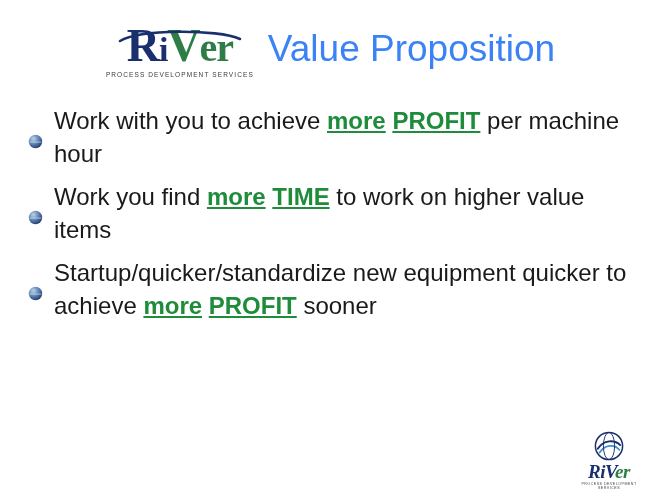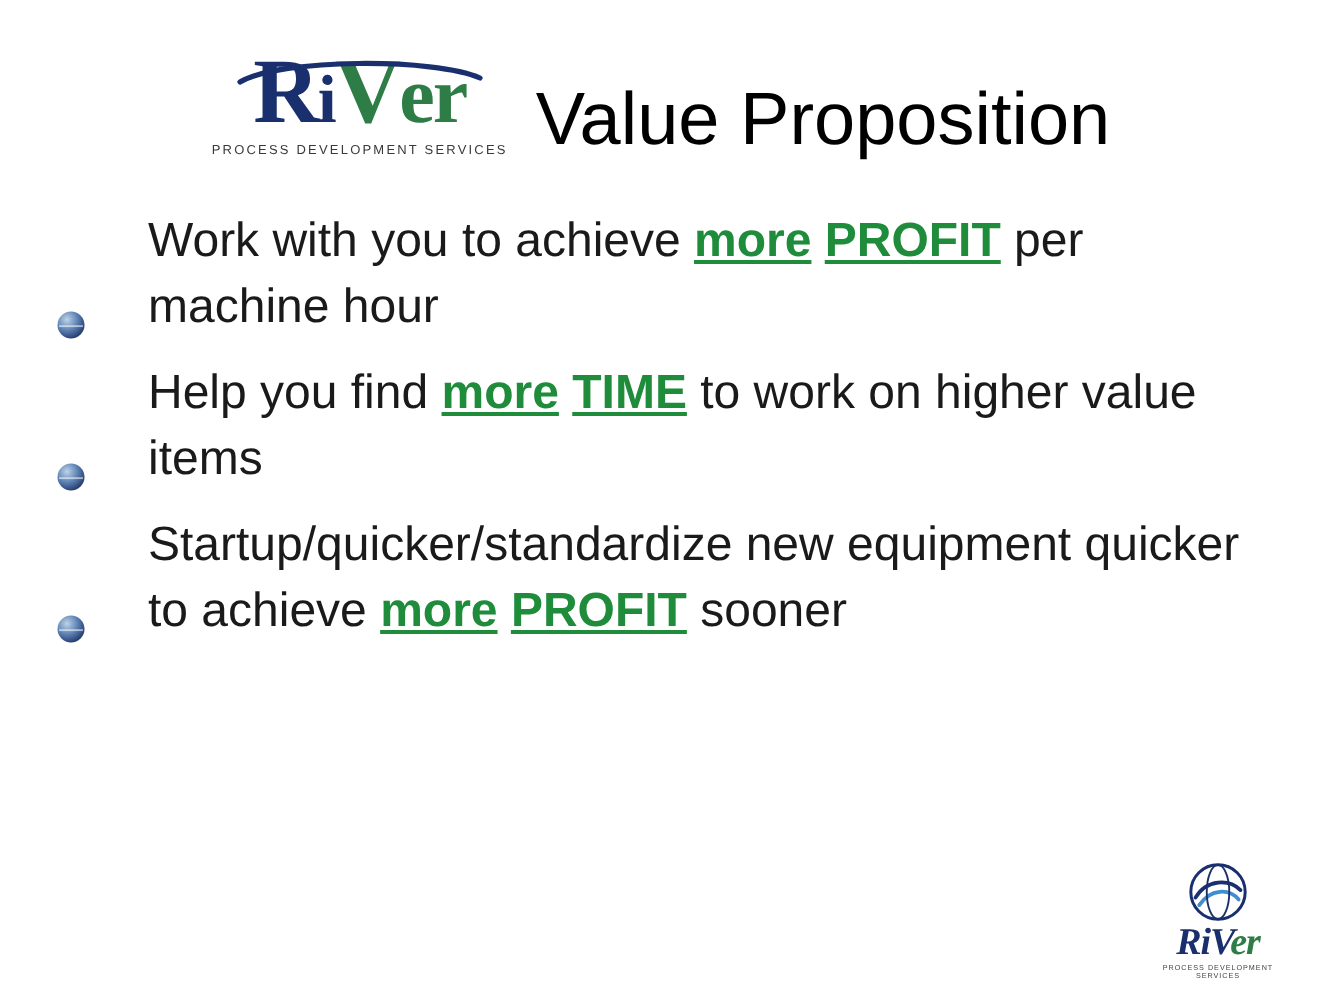--- a/index.html
+++ b/index.html
@@ -78,38 +78,37 @@
     font-size: 6.5px;
     letter-spacing: 1.1px;
     color: #3a3a3a;
     margin-top: 1px;
     white-space: nowrap;
   }
   .title-text {
     font-family: "Liberation Sans", sans-serif;
     font-size: 37px;
     line-height: 42px;
-    color: #000000;
+    color: #3b82f6;
     font-weight: normal;
     white-space: nowrap;
-    margin-bottom: 2px;
+    margin-bottom: 12px;
   }
 
   
   .bullets {
     position: absolute;
     top: 104px;
     left: 28px;
     width: 610px;
   }
   .bullet {
     display: flex;
-    align-items: flex-end;
+    align-items: center;
     margin-bottom: 10px;
-    gap: 20px;
   }
   .bullet-marker {
     flex: 0 0 auto;
     width: 15px;
     height: 15px;
     margin-top: 9px;
     margin-right: 11px;
   }
   .bullet-text {
     font-family: "Liberation Sans", sans-serif;
@@ -201,21 +200,21 @@
         <defs>
           <radialGradient id="bg2" cx="35%" cy="30%" r="75%">
             <stop offset="0%" stop-color="#bcd3ea"></stop>
             <stop offset="55%" stop-color="#5a7fb0"></stop>
             <stop offset="100%" stop-color="#22386b"></stop>
           </radialGradient>
         </defs>
         <circle cx="8" cy="8" r="7.2" fill="url(#bg2)"></circle>
         <path d="M1.6 8.6 H14.4" stroke="#ffffff" stroke-width="1" opacity="0.55" fill="none"></path>
       </svg>
-      <div class="bullet-text"><span>Help you find </span><span class="hl">more</span><span> </span><span class="hl">TIME</span><span> to work on higher value items</span></div>
+      <div class="bullet-text"><span>Work you find </span><span class="hl">more</span><span> </span><span class="hl">TIME</span><span> to work on higher value items</span></div>
     </div>
 
     <div class="bullet">
       <svg class="bullet-marker" viewBox="0 0 16 16">
         <defs>
           <radialGradient id="bg3" cx="35%" cy="30%" r="75%">
             <stop offset="0%" stop-color="#bcd3ea"></stop>
             <stop offset="55%" stop-color="#5a7fb0"></stop>
             <stop offset="100%" stop-color="#22386b"></stop>
           </radialGradient>

